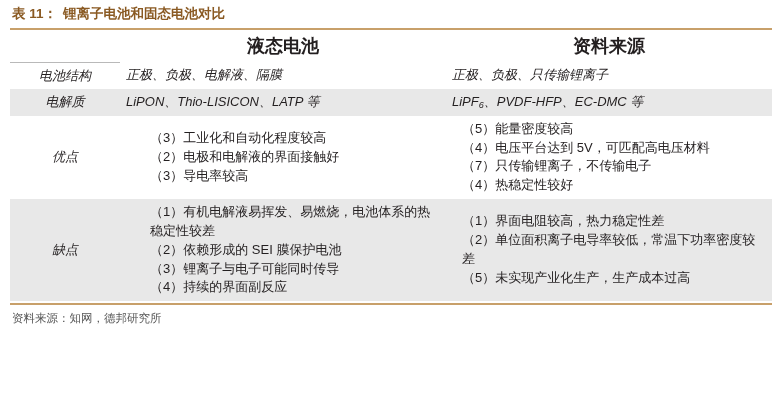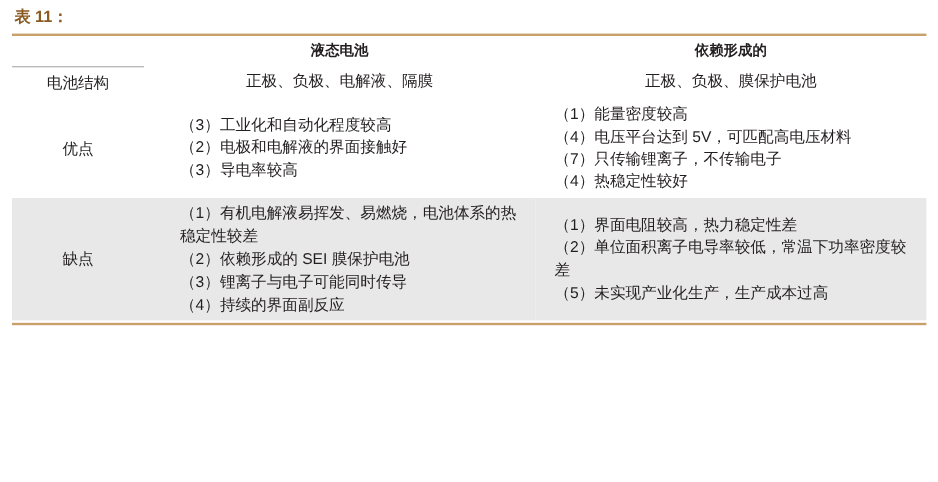--- a/index.html
+++ b/index.html
@@ -52,41 +52,42 @@
     vertical-align: middle;
     padding: 4px 6px;
     border: none;
   }
   .col-label { width: 110px; }
   .col-liquid { width: 326px; }
   .col-solid { width: 326px; }
 
   thead th {
     font-weight: bold;
-    font-size: 12px;
+    font-size: 18px;
     text-align: center;
     padding: 5px 6px 6px 6px;
     border-bottom: 1px solid #b9b9b9;
   }
   thead th.blank { border-bottom: 1px solid #b9b9b9; }
 
   .row-shade { background: #e8e8e8; }
   .row-plain { background: #ffffff; }
 
   td.label {
     text-align: center;
     font-size: 13px;
+    font-style: italic;
   }
   td.content {
     text-align: left;
     font-size: 13px;
     line-height: 1.45;
   }
   td.content.center {
-    text-align: center;
+    font-style: italic;
   }
   td.content .line {
     white-space: normal;
   }
   .cell-inner {
     padding-left: 24px;
   }
   .cell-inner-narrow {
     padding-left: 10px;
   }
@@ -106,56 +107,62 @@
     top: 2px;
   }
 </style>
 </head>
 <body>
 
 <div class="page">
 
   <div class="title-bar">
     <span class="title-num">表 11：</span>
+    <span class="title-text">锂离子电池和固态电池对比</span>
   </div>
 
   <table class="cmp">
     <colgroup>
       <col class="col-label">
       <col class="col-liquid">
       <col class="col-solid">
     </colgroup>
     <thead>
       <tr>
         <th class="blank"></th>
         <th>液态电池</th>
-        <th>依赖形成的</th>
+        <th>资料来源</th>
       </tr>
     </thead>
     <tbody>
 
       <tr class="row-plain">
         <td class="label">电池结构</td>
         <td class="content center">正极、负极、电解液、隔膜</td>
-        <td class="content center">正极、负极、膜保护电池</td>
+        <td class="content center">正极、负极、只传输锂离子</td>
       </tr>
 
+      <tr class="row-shade">
+        <td class="label">电解质</td>
+        <td class="content center">LiPON、Thio-LISICON、LATP 等</td>
+        <td class="content center">LiPF<sub>6</sub>、PVDF-HFP、EC-DMC 等</td>
+      </tr>
 
       <tr class="row-plain">
         <td class="label">优点</td>
         <td class="content">
           <div class="cell-inner">
             <div class="line">（3）工业化和自动化程度较高</div>
             <div class="line">（2）电极和电解液的界面接触好</div>
             <div class="line">（3）导电率较高</div>
           </div>
         </td>
         <td class="content">
           <div class="cell-inner-narrow">
-            <div class="line">（1）能量密度较高</div>
+            <div class="line">（5）能量密度较高</div>
             <div class="line">（4）电压平台达到 5V，可匹配高电压材料</div>
             <div class="line">（7）只传输锂离子，不传输电子</div>
             <div class="line">（4）热稳定性较好</div>
           </div>
         </td>
       </tr>
 
       <tr class="row-shade">
         <td class="label">缺点</td>
         <td class="content">
@@ -172,14 +179,15 @@
             <div class="line">（2）单位面积离子电导率较低，常温下功率密度较差</div>
             <div class="line">（5）未实现产业化生产，生产成本过高</div>
           </div>
         </td>
       </tr>
 
     </tbody>
   </table>
 
   <div class="bottom-rule"></div>
+  <div class="source">资料来源：知网，德邦研究所</div>
 
 </div>
 
 </body></html>

